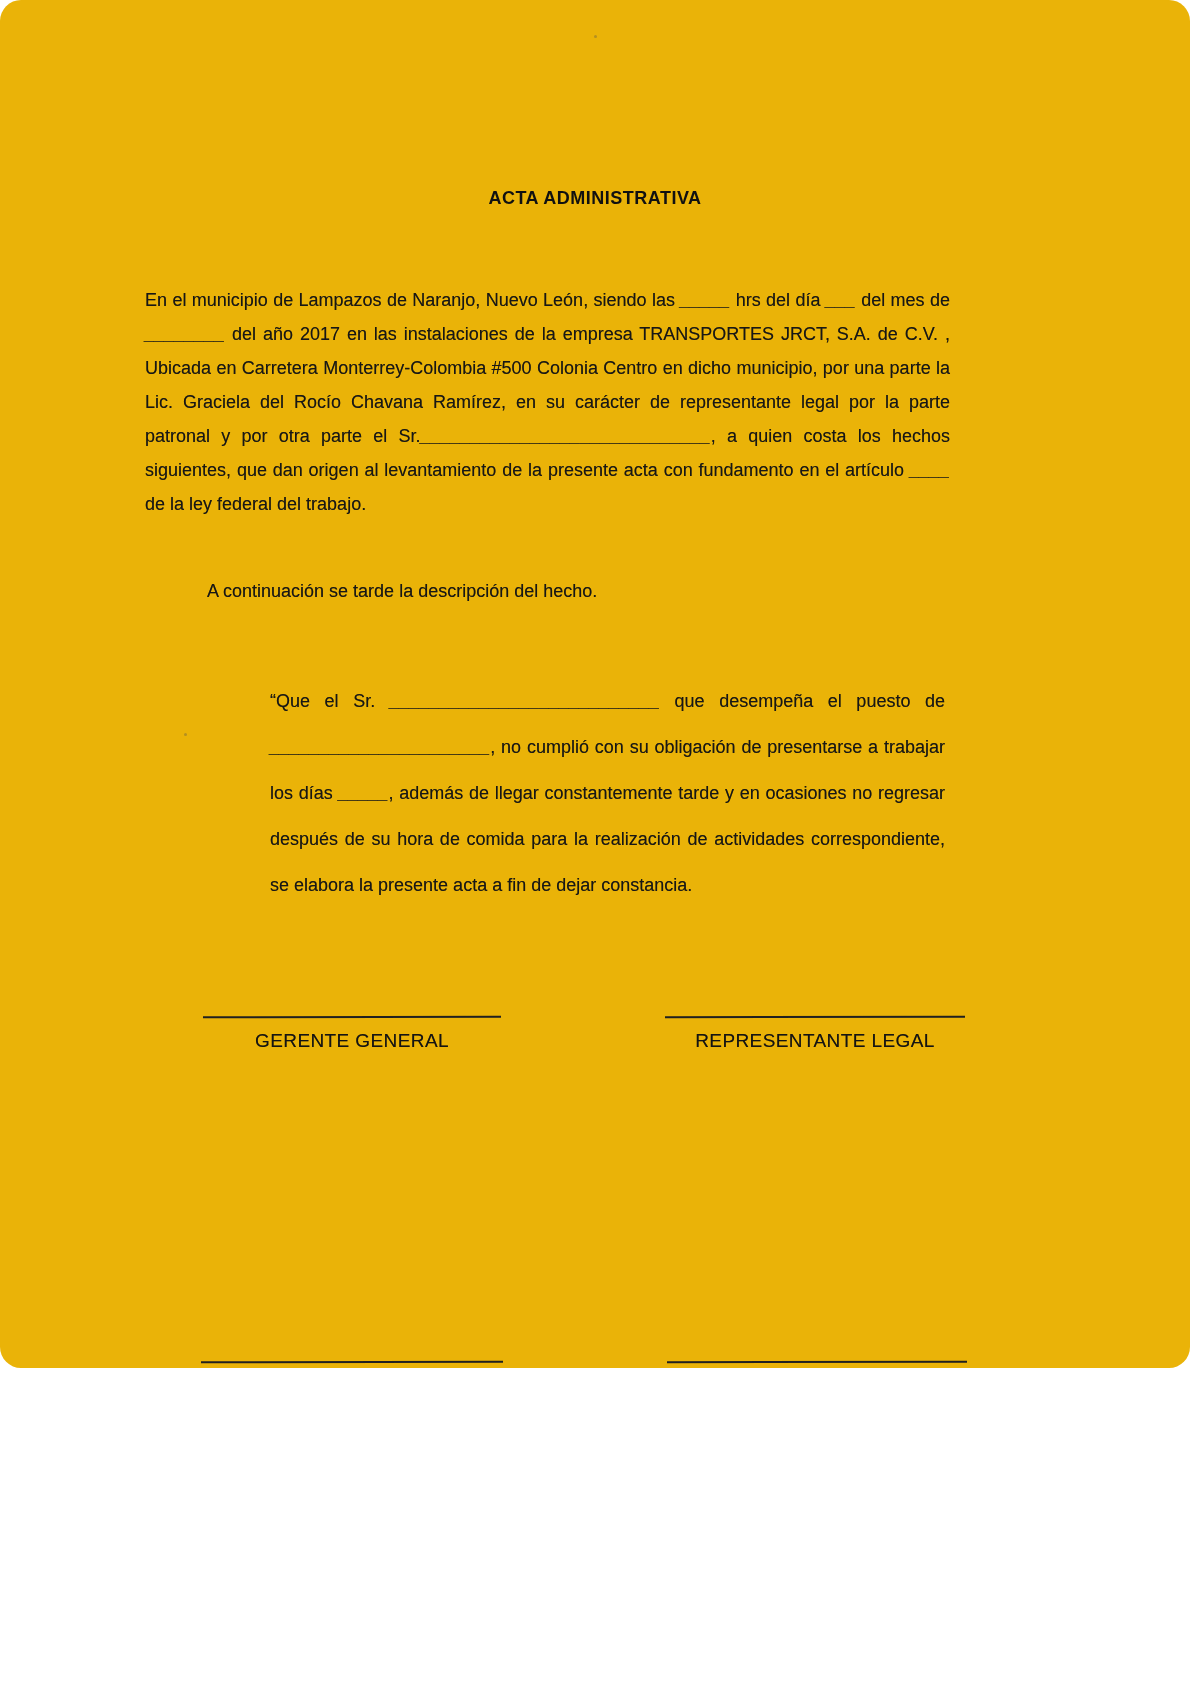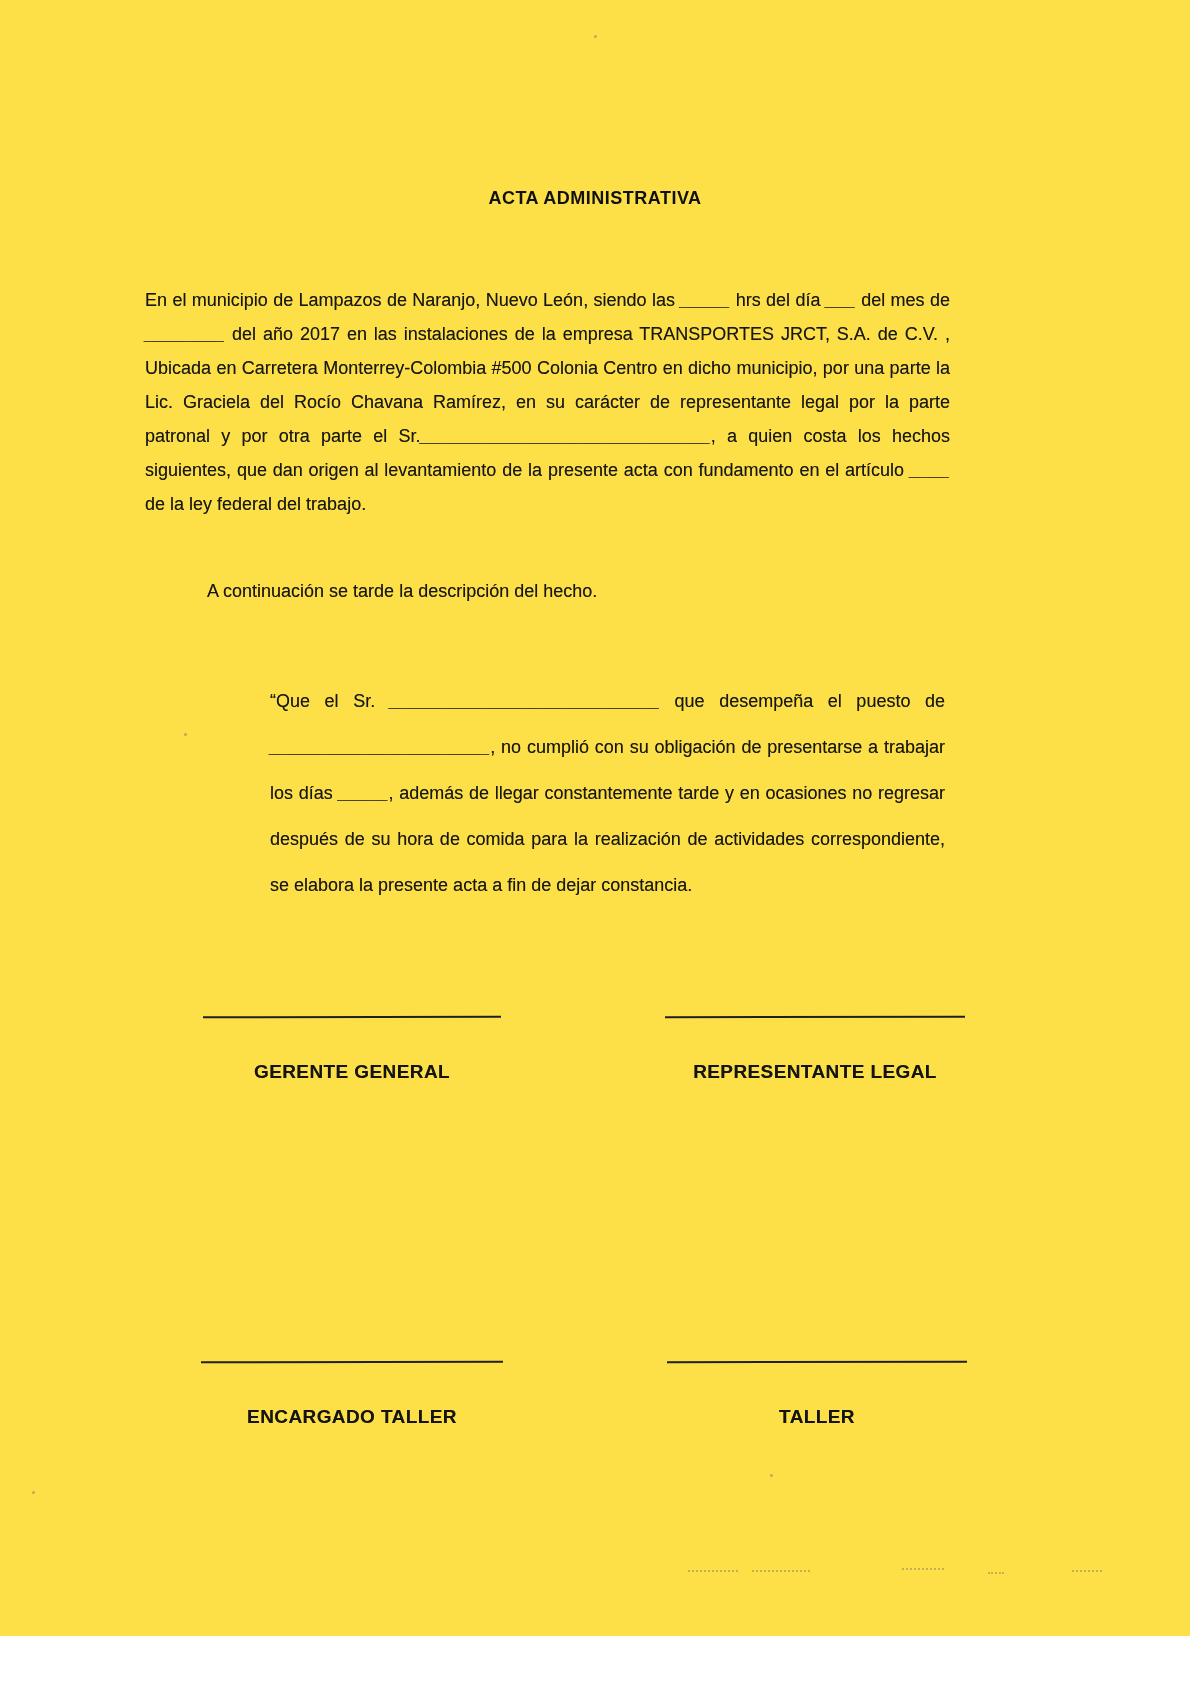--- a/index.html
+++ b/index.html
@@ -3,25 +3,26 @@
 <meta charset="utf-8">
 <style>
   html, body {
     margin: 0;
     padding: 0;
     background: #ffffff;
   }
   .page {
     position: relative;
     width: 1190px;
-    height: 1636px;
-    background: #fde047;
+    height: 1368px;
+    background: #eab308;
     font-family: "Liberation Sans", "DejaVu Sans", sans-serif;
     color: #161616;
     overflow: hidden;
+    border-radius: 21px;
   }
   .doc-title {
     position: absolute;
     top: 188px;
     left: 0;
     width: 100%;
     text-align: center;
     font-size: 18px;
     font-weight: 600;
     letter-spacing: 0.5px;
@@ -67,25 +68,25 @@
   .sig-cell {
     position: absolute;
     text-align: center;
   }
   .sig-line {
     height: 0;
     border-top: 2px solid #202020;
     transform: rotate(-0.12deg);
   }
   .sig-label {
-    margin-top: 43px;
+    margin-top: 12px;
     font-size: 19px;
     letter-spacing: 0.4px;
     color: #141414;
-    font-weight: 700;
+    font-weight: 400;
     text-shadow: 0 0 0.5px rgba(0,0,0,0.45);
   }
   
   .artifact {
     position: absolute;
     border-top: 2px dotted rgba(90,90,90,0.35);
     height: 0;
   }
   .speck {
     position: absolute;

